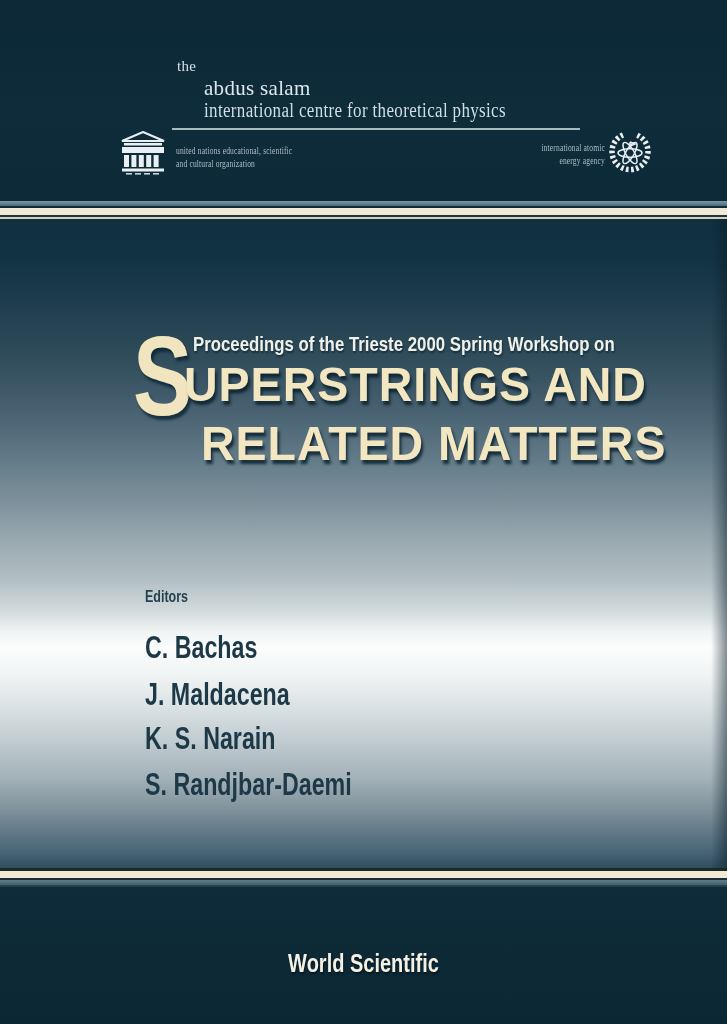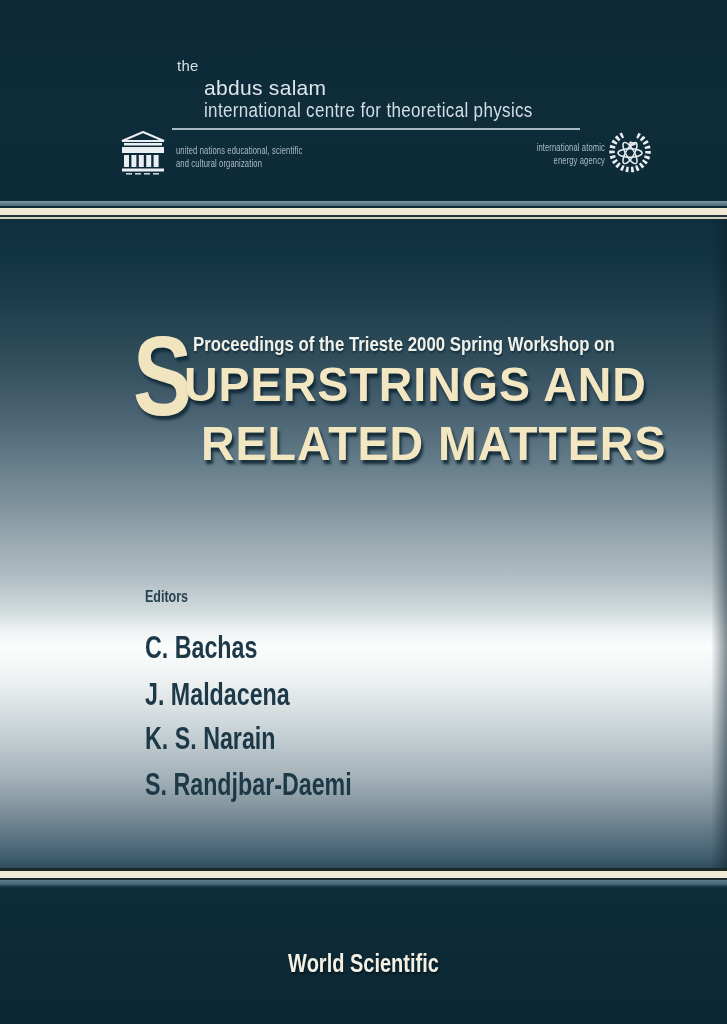--- a/index.html
+++ b/index.html
@@ -2,21 +2,21 @@
 <html><head>
 <meta charset="utf-8">
 <style>
   html,body{margin:0;padding:0;background:#0d2a38;}
   body{width:727px;height:1024px;overflow:hidden;
        font-family:"Liberation Sans", sans-serif;}
   .cover{position:relative;width:727px;height:1024px;background:#0d2a38;}
 
   
   .top-panel{position:absolute;left:0;top:0;width:727px;height:202px;
-             background:linear-gradient(180deg,#0c2836 0%,#0e2c3a 55%,#0d2a38 100%);}
+             background:linear-gradient(180deg,#0c2836 0%,#0e2c3a 55%,#0d2a38 100%);font-family:Liberation Serif, serif;}
   .inst-the{position:absolute;left:177px;top:57px;font-size:15px;line-height:1.2;
             color:#d6e0e6;letter-spacing:.3px;}
   .inst-name{position:absolute;left:204px;top:76px;font-size:21px;line-height:1.15;
              color:#dde7ec;letter-spacing:.3px;}
   .inst-sub{position:absolute;left:204px;top:99px;font-size:20px;line-height:1.1;
             color:#d3dee4;white-space:nowrap;transform:scaleX(.85);
             transform-origin:left top;letter-spacing:.4px;}
   .header-rule{position:absolute;left:172px;top:128px;width:408px;height:2px;
                background:#c3d2da;opacity:.85;}
   .unesco-logo{position:absolute;left:118px;top:131px;width:50px;height:46px;}

